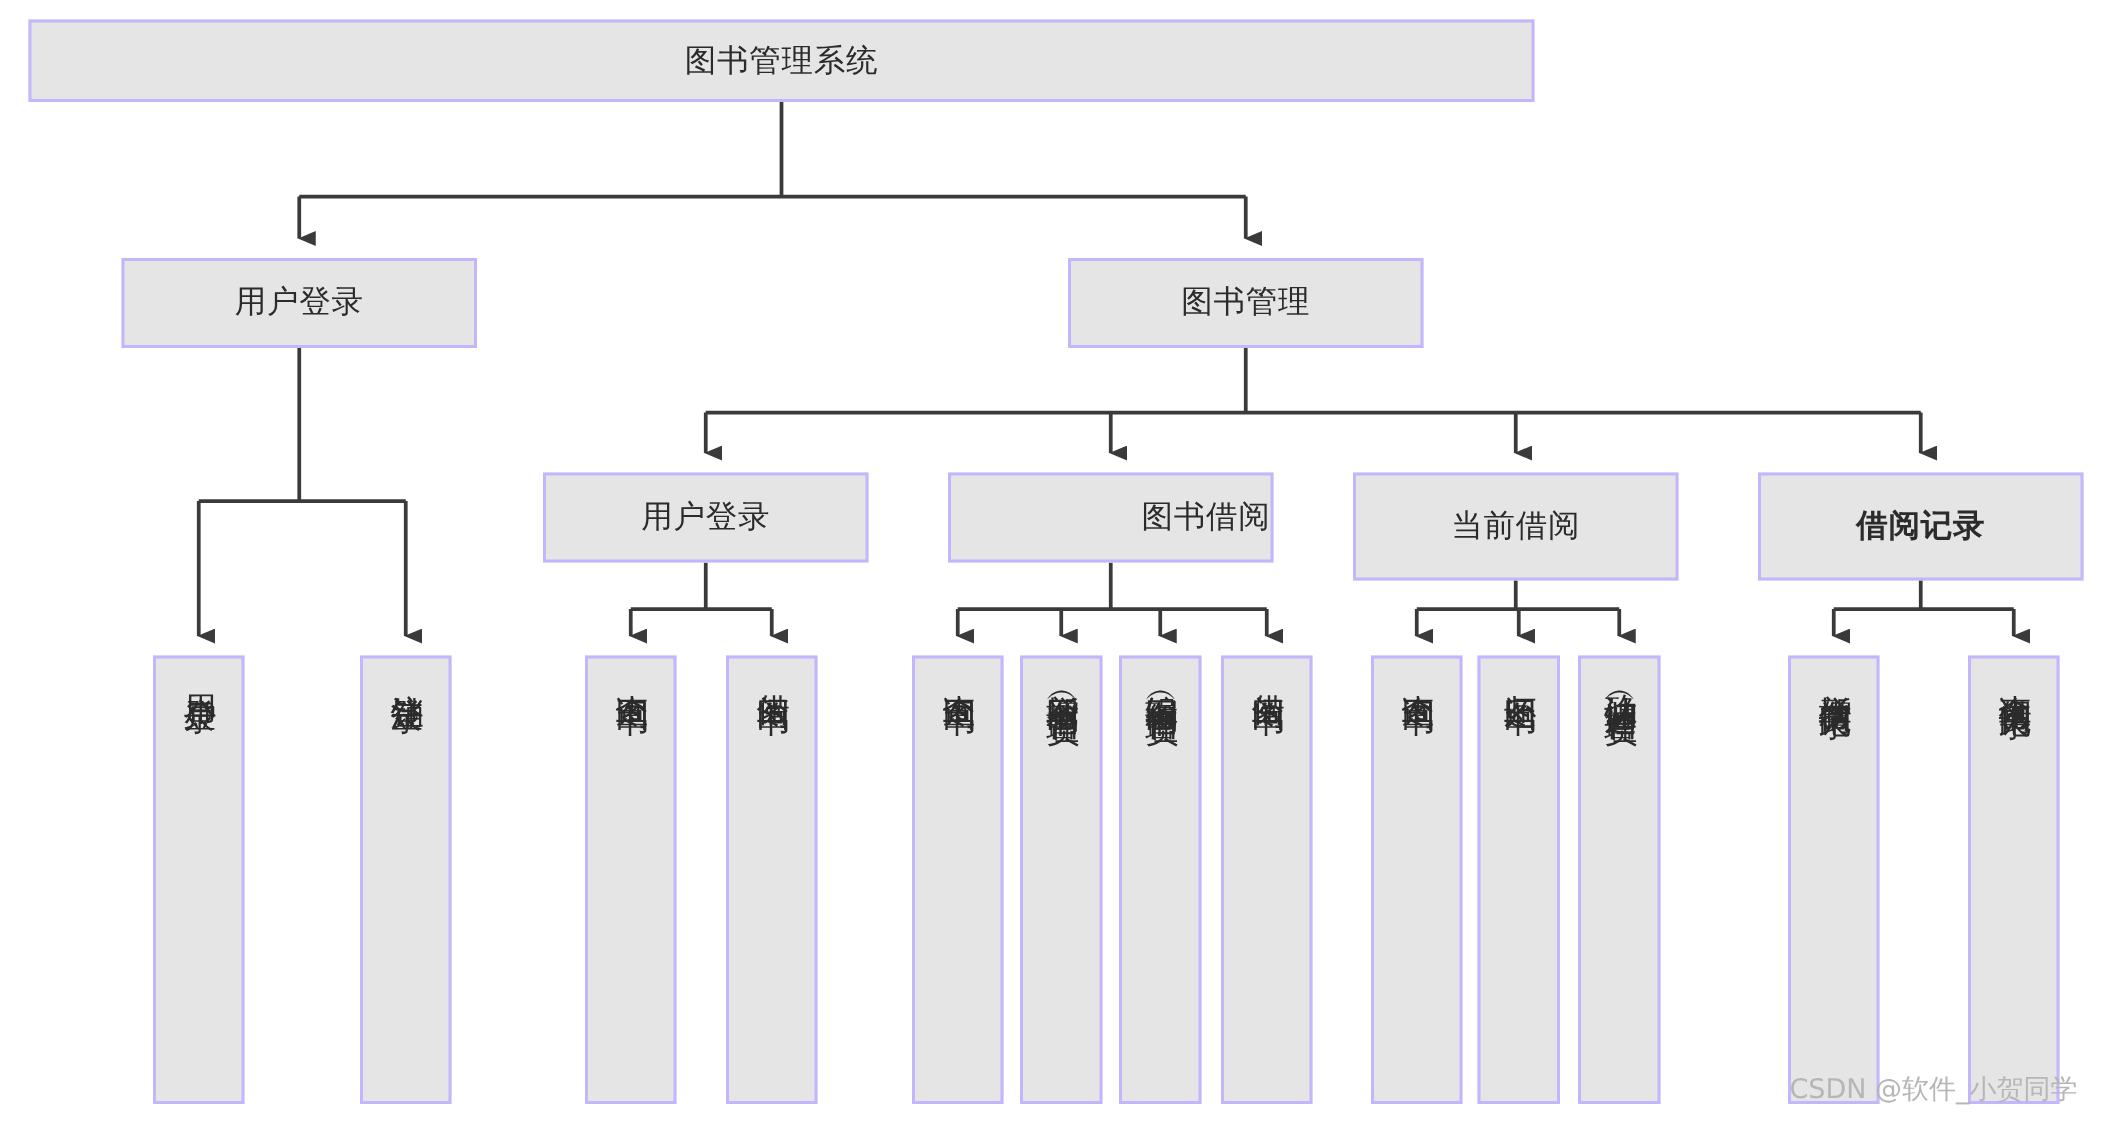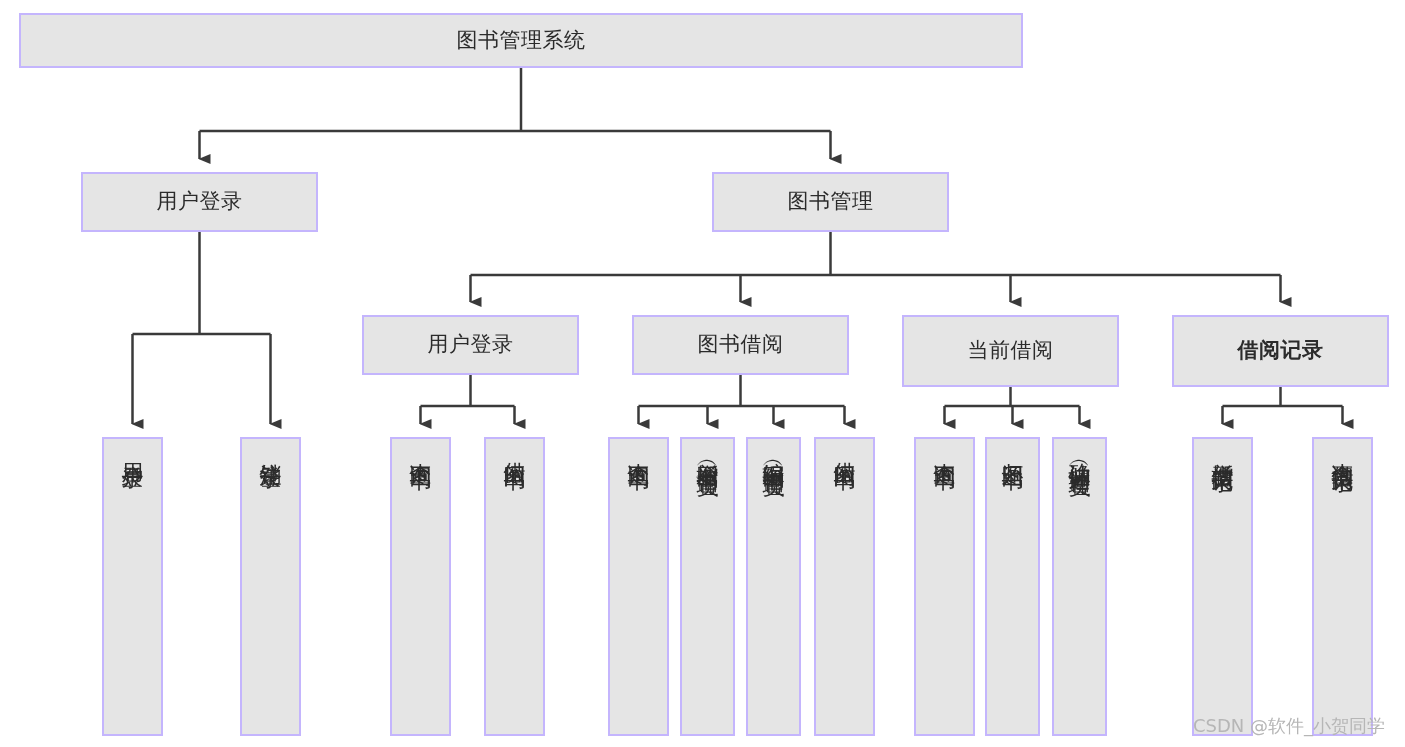--- a/index.html
+++ b/index.html
@@ -123,21 +123,21 @@
       </div>
       <div class="node horiz" style="left: 81px; top: 172px; width: 237px; height: 60px;">
         <span class="label">用户登录</span>
       </div>
       <div class="node horiz" style="left: 712px; top: 172px; width: 237px; height: 60px;">
         <span class="label">图书管理</span>
       </div>
       <div class="node horiz" style="left: 362px; top: 315px; width: 217px; height: 60px;">
         <span class="label">用户登录</span>
       </div>
-      <div class="node horiz" style="left: 632px; top: 315px; width: 217px; height: 60px;">
+      <div class="node horiz" style="left: 632px; top: 315px; width: 217px; height: 60px; justify-content: flex-end;">
         <span class="label">图书借阅</span>
       </div>
       <div class="node horiz" style="left: 902px; top: 315px; width: 217px; height: 72px;">
         <span class="label">当前借阅</span>
       </div>
       <div class="node horiz" style="left: 1172px; top: 315px; width: 217px; height: 72px; font-weight: bold;">
         <span class="label">借阅记录</span>
       </div>
       <div class="node vert" style="left: 102px; top: 437px; width: 61px; height: 299px;">
         <span class="label">用户登录</span>

